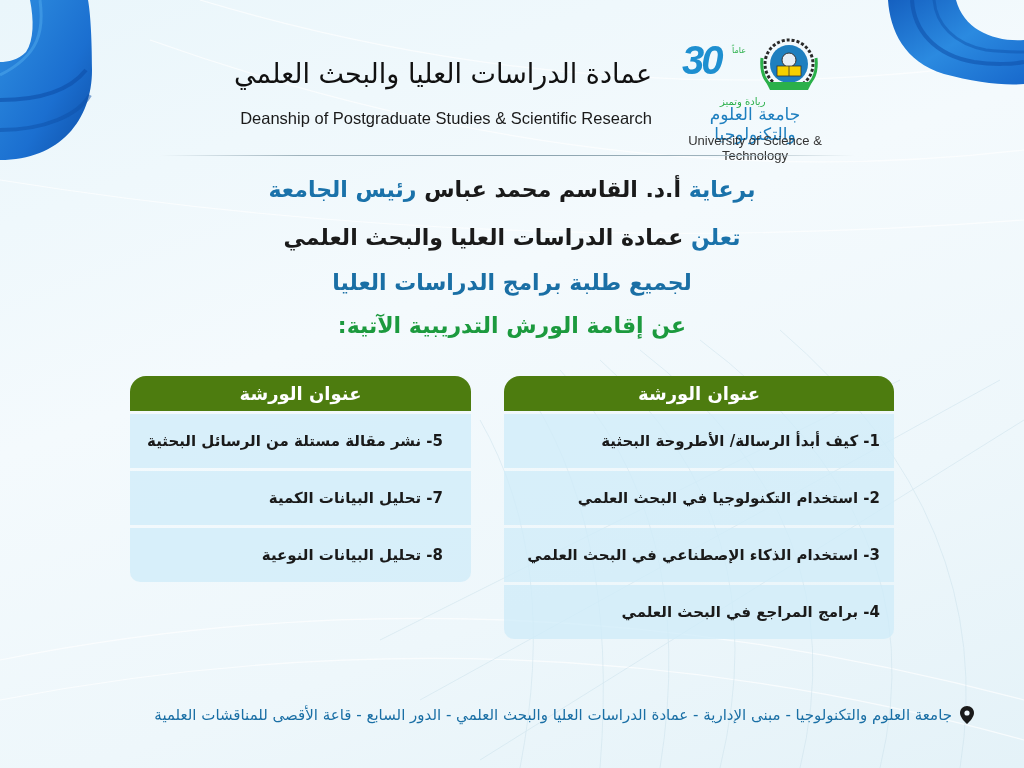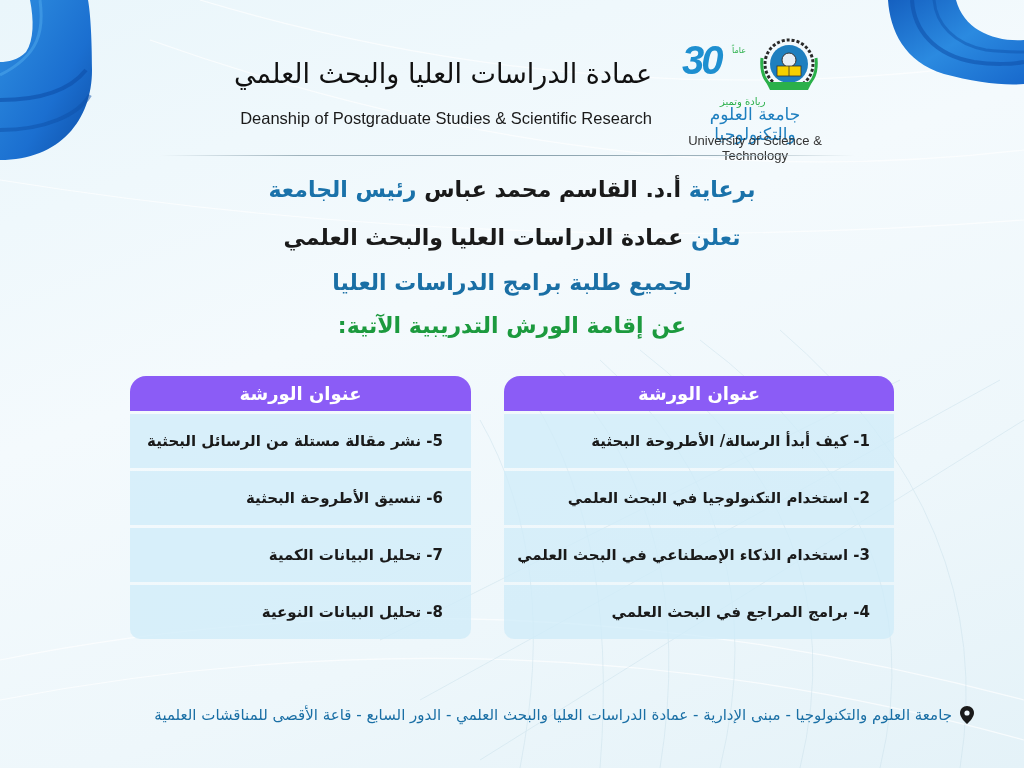--- a/index.html
+++ b/index.html
@@ -81,34 +81,34 @@
 
     
     .table {
       position: absolute; top: 376px; width: 341px;
       direction: rtl;
     }
     .table-right { left: 504px; width: 390px; }
     .table-left { left: 130px; width: 341px; }
     .table-head {
       height: 35px; border-radius: 16px 16px 0 0;
-      background: #8b5cf6;
+      background: #4d7c0f;
       color: #fff; font-weight: bold; font-size: 18px;
       display: flex; align-items: center; justify-content: center;
     }
     .table-row {
       height: 54px; margin-top: 3px;
       background: rgba(208, 236, 248, 0.78);
       display: flex; align-items: center;
       padding-right: 18px;
       font-size: 15px; font-weight: bold; color: #1a1a1a;
     }
     .table-row:first-of-type { margin-top: 0; }
     .table-row.last { border-radius: 0 0 10px 10px; }
-    .table-right .table-row { padding-right: 24px; }
+    .table-right .table-row { padding-right: 14px; }
     .table-left .table-row { padding-right: 28px; }
 
     
     .footer {
       position: absolute; top: 706px; left: 50px; width: 925px;
       direction: rtl; display: flex; align-items: center; justify-content: flex-start;
       padding-right: 0;
     }
     .pin-icon { width: 14px; height: 18px; margin-left: 8px; flex-shrink: 0; }
     .footer-text {
@@ -204,21 +204,20 @@
   <div class="table-head">عنوان الورشة</div>
   <div class="table-row">1- كيف أبدأ الرسالة/ الأطروحة البحثية</div>
   <div class="table-row">2- استخدام التكنولوجيا في البحث العلمي</div>
   <div class="table-row">3- استخدام الذكاء الإصطناعي في البحث العلمي</div>
   <div class="table-row last">4- برامج المراجع في البحث العلمي</div>
 </div>
 
 <div class="table table-left">
   <div class="table-head">عنوان الورشة</div>
   <div class="table-row">5- نشر مقالة مستلة من الرسائل البحثية</div>
-  <div class="table-row">6- تنسيق الأطروحة البحثية</div>
   <div class="table-row">7- تحليل البيانات الكمية</div>
   <div class="table-row last">8- تحليل البيانات النوعية</div>
 </div>
 
 <div class="footer" style="justify-content:flex-start; right:50px; left:auto; width:930px;">
   <svg class="pin-icon" viewBox="0 0 14 18">
     <path d="M7 0 C 3 0 0 3 0 7 C 0 12 7 18 7 18 C 7 18 14 12 14 7 C 14 3 11 0 7 0 Z" fill="#1a1a1a"></path>
     <circle cx="7" cy="7" r="2.6" fill="#f0f8fc"></circle>
   </svg>
   <span class="footer-text">جامعة العلوم والتكنولوجيا - مبنى الإدارية - عمادة الدراسات العليا والبحث العلمي - الدور السابع - قاعة الأقصى للمناقشات العلمية</span>

